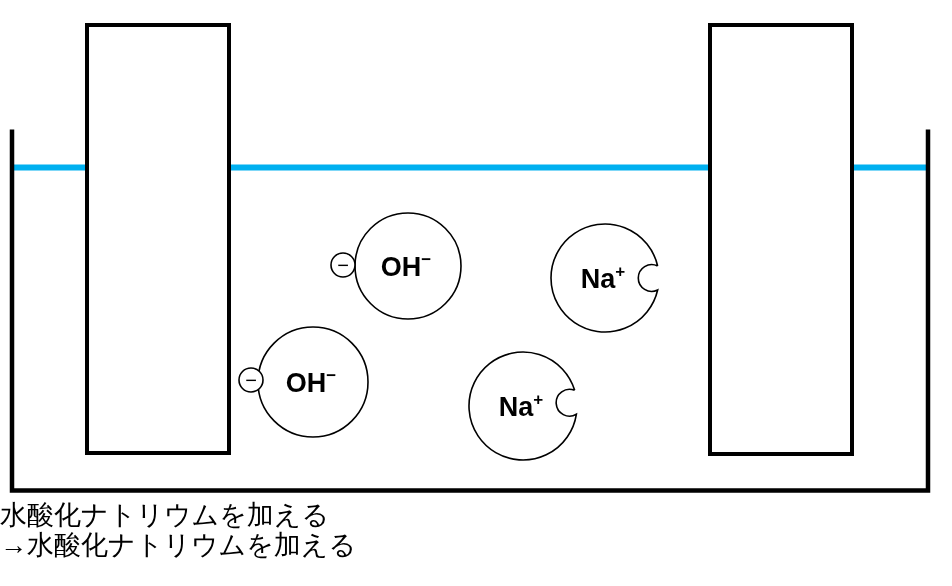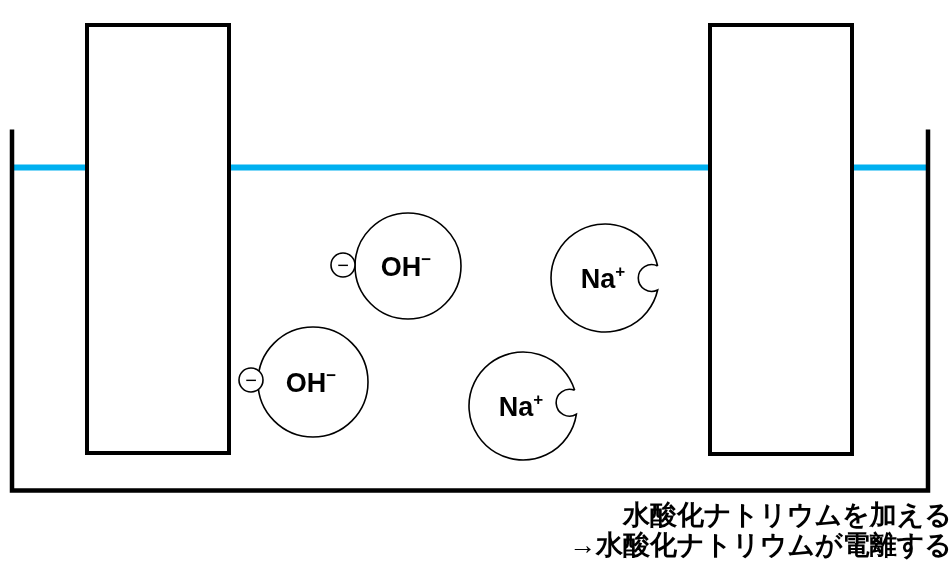--- a/index.html
+++ b/index.html
@@ -51,23 +51,23 @@
   }
   .ion-label .sup {
     font-size: 17px;
     font-weight: bold;
   }
   .caption {
     position: absolute;
     left: 0;
     top: 500px;
     width: 952px;
-    text-align: right;
+    text-align: left;
     font-family: "Liberation Sans", sans-serif;
-    font-weight: bold;
+    font-weight: normal;
     font-size: 27px;
     line-height: 30px;
     color: #000000;
   }
 </style>
 </head>
 <body>
 
 <div class="stage">
   <svg width="952" height="586" viewBox="0 0 952 586" xmlns="http://www.w3.org/2000/svg">
@@ -99,15 +99,15 @@
     </g>
 
     <g transform="translate(523,406) rotate(-4)">
       <path class="ion-body" d="M 52.65 -12 A 54 54 0 1 0 52.65 12 A 13.4 13.4 0 1 1 52.65 -12"></path>
       <text class="ion-label" x="-2" y="10" text-anchor="middle" transform="rotate(4)"><tspan>Na</tspan><tspan class="sup" dy="-11">+</tspan></text>
     </g>
   </svg>
 
   <div class="caption">
     <div>水酸化ナトリウムを加える</div>
-    <div>→水酸化ナトリウムが電離する</div>
+    <div>→水酸化ナトリウムを加える</div>
   </div>
 </div>
 
 </body></html>

